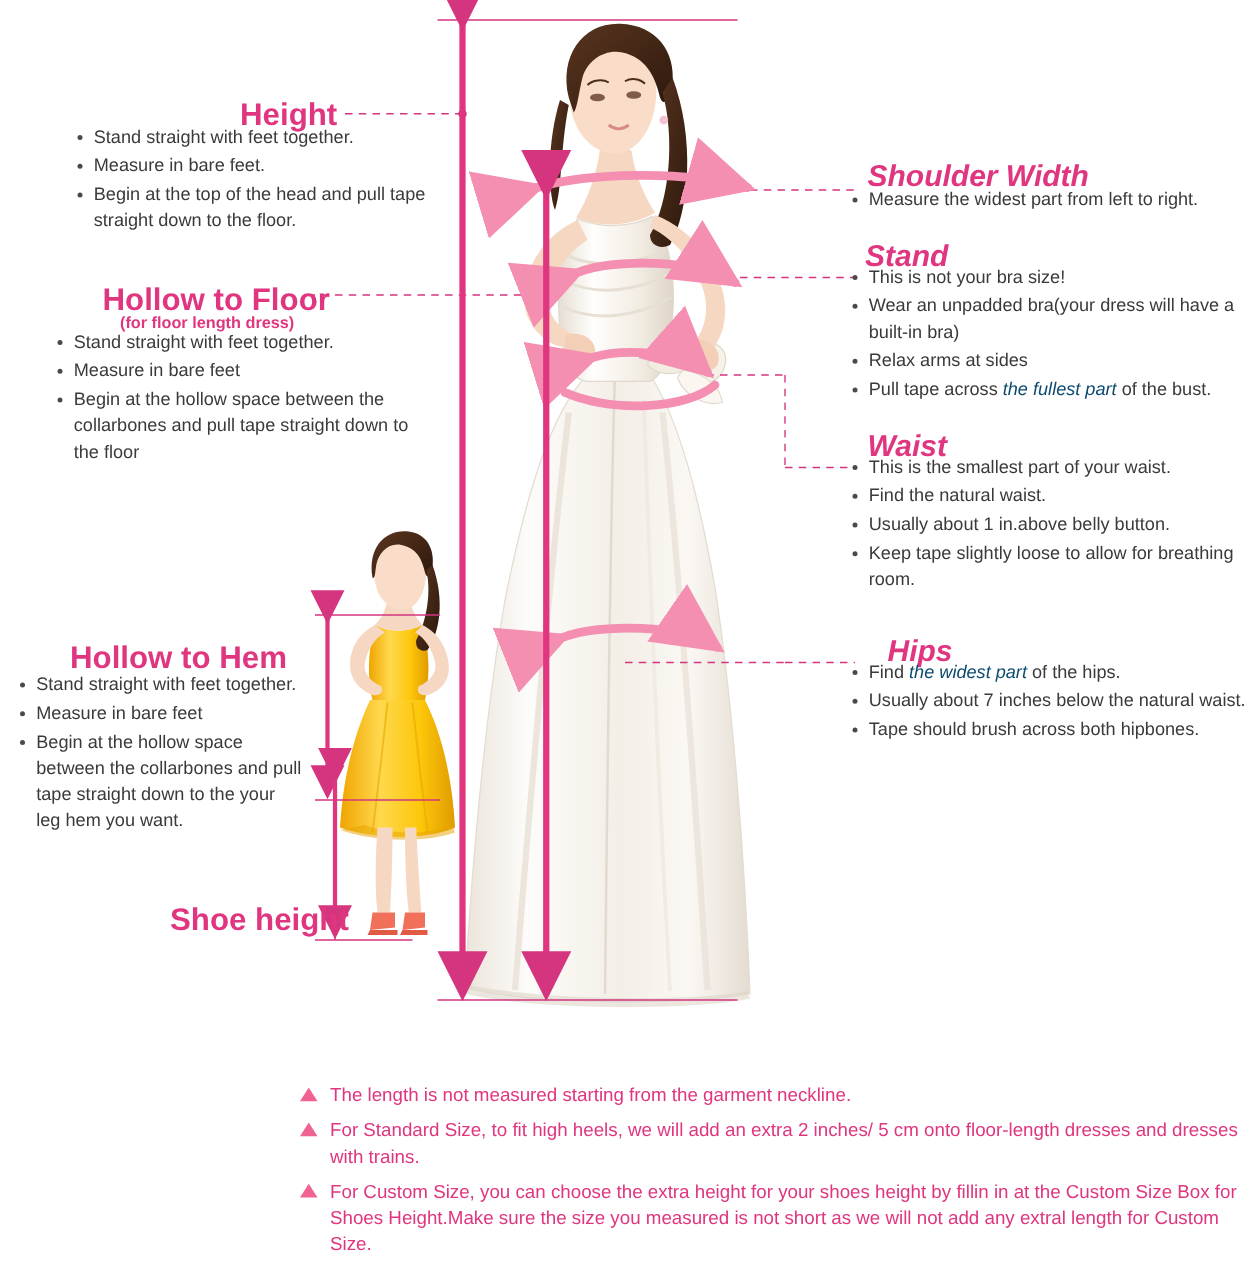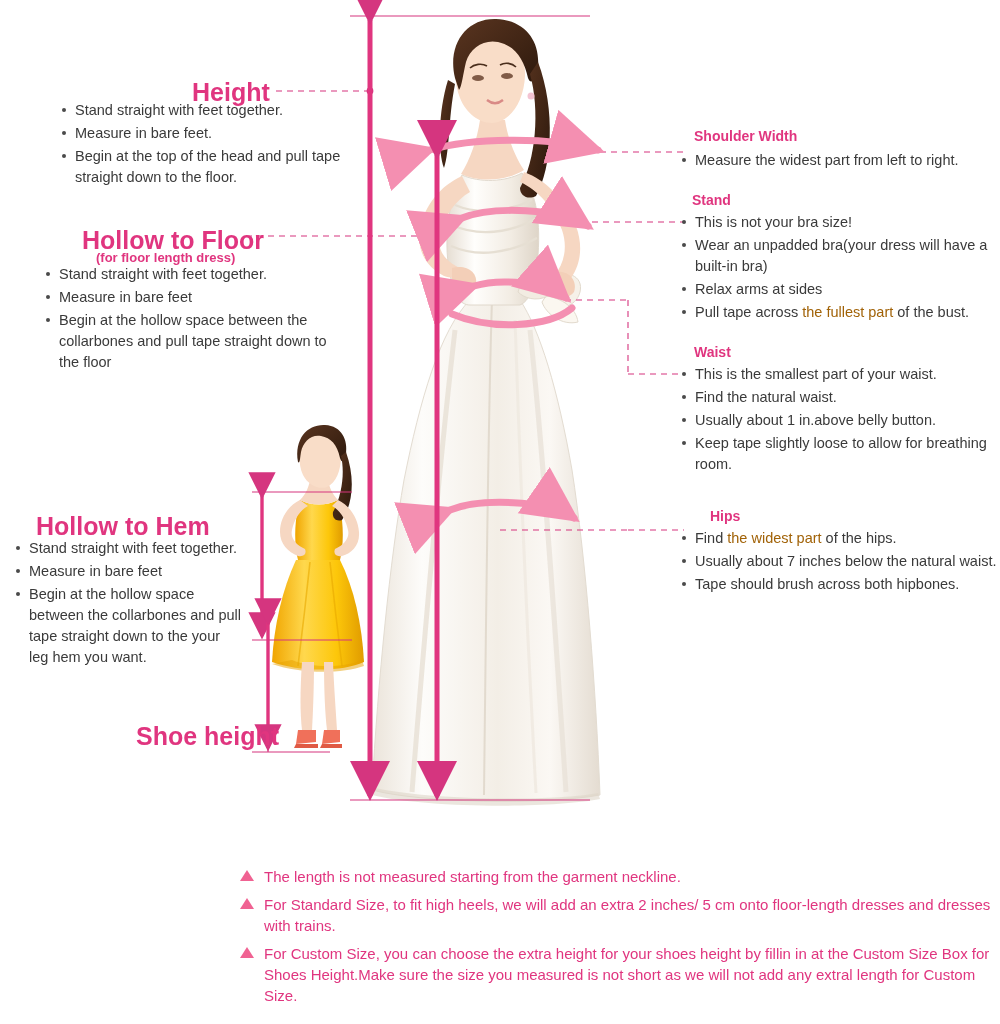--- a/index.html
+++ b/index.html
@@ -13,21 +13,21 @@
   svg.art { position:absolute; left:0; top:0; }
 
   
   .hdr {
     position:absolute;
     color:#e0357f;
     font-weight:bold;
     white-space:nowrap;
   }
   .hdr.h1 { font-size:25px; }
-  .hdr.h2 { font-size:14px; }
+  .hdr.h2 { font-size:24px;font-style:italic; }
   .sub {
     position:absolute;
     color:#e0357f;
     font-size:13px;
     font-weight:bold;
     white-space:nowrap;
   }
   ul.bl {
     position:absolute;
     margin:0; padding:0;
@@ -42,21 +42,21 @@
     margin-bottom:2px;
   }
   ul.bl li:before {
     content:"";
     position:absolute;
     left:2px; top:8px;
     width:4px; height:4px;
     border-radius:50%;
     background:#4a4a4a;
   }
-  .pink { color:#a16207; }
+  .pink { color:#0c4a6e;font-style:italic; }
 
   
   .notes { position:absolute; left:240px; top:866px; width:760px; }
   .note {
     position:relative;
     padding-left:24px;
     color:#e0357f;
     font-size:15px;
     line-height:21px;
     margin-bottom:7px;
@@ -255,21 +255,21 @@
   </ul>
 
   <div class="hdr h1" style="left:82px; top:226px;">Hollow to Floor</div>
   <div class="sub" style="left:96px; top:250px;">(for floor length dress)</div>
   <ul class="bl" style="left:44px; top:264px; width:290px;">
     <li>Stand straight with feet together.</li>
     <li>Measure in bare feet</li>
     <li>Begin at the hollow space between the collarbones and pull tape straight down to the floor</li>
   </ul>
 
-  <div class="hdr h1" style="left:36px; top:512px;">Hollow to Hem</div>
+  <div class="hdr h1" style="left:56px; top:512px;">Hollow to Hem</div>
   <ul class="bl" style="left:14px; top:538px; width:228px;">
     <li>Stand straight with feet together.</li>
     <li>Measure in bare feet</li>
     <li>Begin at the hollow space between the collarbones and pull tape straight down to the your leg hem  you want.</li>
   </ul>
 
   <div class="hdr h1" style="left:136px; top:722px;">Shoe height</div>
 
   <div class="hdr h2" style="left:694px; top:128px;">Shoulder Width</div>
   <ul class="bl" style="left:680px; top:150px; width:320px;">

